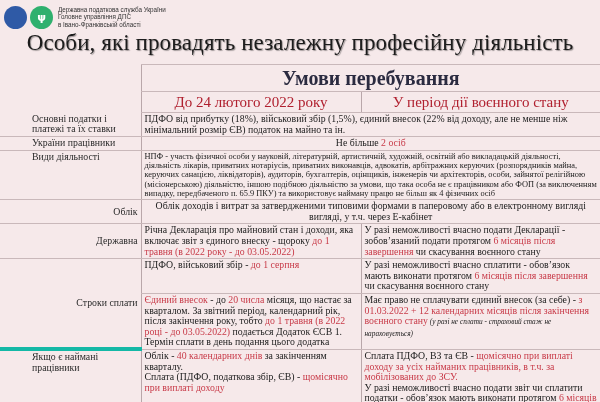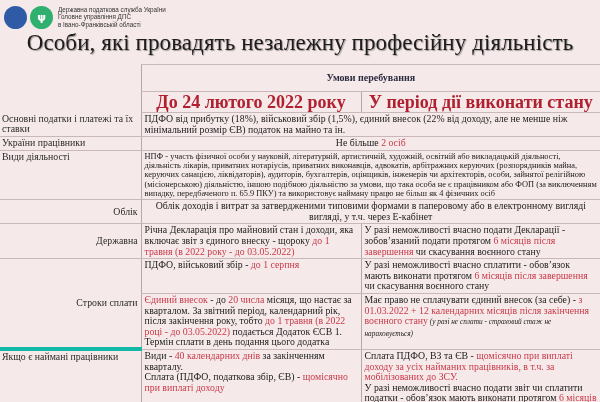--- a/index.html
+++ b/index.html
@@ -18,25 +18,25 @@
     position: absolute; left: 0; top: 30px; width: 600px; text-align: center;
     font-size: 23px; color: #1c1c1c; letter-spacing: 0.1px;
     text-shadow: 1px 1px 1px rgba(0,0,0,0.35);
   }
   table {
     position: absolute; left: 0; top: 64px; width: 600px;
     border-collapse: collapse; table-layout: fixed;
     font-size: 9.8px; line-height: 10.6px;
   }
   td, th { border-bottom: 1px solid #c9b8ba; vertical-align: top; padding: 1px 3px 1px 3px; font-weight: normal; }
-  td.lbl { padding-left: 2px; color: #2a2a2a; vertical-align: top; }
+  td.lbl { padding-left: 32px; color: #2a2a2a; vertical-align: top; }
   td.lbl.mid { vertical-align: middle; text-align: right; }
   .vl { border-left: 1px solid #b9a7aa; }
-  th.cond { font-size: 10px; font-weight: bold; color: #2b2b40; height: 27px; vertical-align: middle; text-align: center; border-top: 1px solid #c9b8ba; }
-  th.per { font-size: 18px; font-weight: bold; color: #b0202f; height: 21px; vertical-align: middle; text-align: center; }
+  th.cond { font-size: 20px; font-weight: bold; color: #2b2b40; height: 27px; vertical-align: middle; text-align: center; border-top: 1px solid #c9b8ba; }
+  th.per { font-size: 15px; font-weight: normal; color: #b0202f; height: 21px; vertical-align: middle; text-align: center; }
   .red { color: #c83a48; }
   .center { text-align: center; }
   .small-it { font-style: italic; font-size: 7.3px; }
   .empty-head { border-bottom: none; }
 </style>
 </head>
 <body>
 
 <div class="header">
   <div class="logo-blue"></div>
@@ -57,21 +57,21 @@
     <col style="width:239px">
   </colgroup>
   <tbody>
       <tr>
     <td class="empty-head"></td>
     <th class="cond vl" colspan="2">Умови перебування</th>
   </tr>
   <tr>
     <td class="empty-head"></td>
     <th class="per vl">До 24 лютого 2022 року</th>
-    <th class="per vl">У період дії виконати стану</th>
+    <th class="per vl">У період дії воєнного стану</th>
   </tr>
   <tr>
     <td class="lbl">Основні податки і платежі та їх ставки</td>
     <td class="vl" colspan="2">ПДФО від прибутку (18%), військовий збір (1,5%), єдиний внесок (22% від доходу, але не менше ніж мінімальний розмір ЄВ) податок на майно та ін.</td>
   </tr>
   <tr>
     <td class="lbl">України працівники</td>
     <td class="vl center" colspan="2"><span>Не більше </span><span class="red">2 осіб</span></td>
   </tr>
   <tr>
@@ -91,18 +91,18 @@
     <td class="lbl mid" rowspan="2" style="border-bottom:4px solid #14b8a6;">Строки сплати</td>
     <td class="vl" style="height:34px;"><span>ПДФО, військовий збір - </span><span class="red">до 1 серпня</span></td>
     <td class="vl"><span>У разі неможливості вчасно сплатити - обов’язок мають виконати протягом </span><span class="red">6 місяців після завершення</span><span> чи скасування воєнного стану</span></td>
   </tr>
   <tr>
     <td class="vl"><span class="red">Єдиний внесок</span><span> - до </span><span class="red">20 числа</span><span> місяця, що настає за кварталом. За звітний період, календарний рік, після закінчення року, тобто </span><span class="red">до 1 травня (в 2022 році - до 03.05.2022)</span><span> подається Додаток ЄСВ 1. Термін сплати в день подання цього додатка</span></td>
     <td class="vl"><span>Має право не сплачувати єдиний внесок (за себе) - </span><span class="red">з 01.03.2022 + 12 календарних місяців після закінчення воєнного стану</span><span class="small-it"> (у разі не сплати - страховий стаж не нараховується)</span></td>
   </tr>
   <tr>
     <td class="lbl">Якщо є наймані працівники</td>
-    <td class="vl"><span>Види - </span><span class="red">40 календарних днів</span><span> за закінченням кварталу.</span><br><span>Сплата (ПДФО, податкова збір, ЄВ) - </span><span class="red">щомісячно при виплаті доходу</span></td>
+    <td class="vl"><span>Облік - </span><span class="red">40 календарних днів</span><span> за закінченням кварталу.</span><br><span>Сплата (ПДФО, податкова збір, ЄВ) - </span><span class="red">щомісячно при виплаті доходу</span></td>
     <td class="vl"><span>Сплата ПДФО, ВЗ та ЄВ - </span><span class="red">щомісячно при виплаті доходу за усіх найманих працівників, в т.ч. за мобілізованих до ЗСУ.</span><br><span>У разі неможливості вчасно подати звіт чи сплатити податки - обов’язок мають виконати протягом </span><span class="red">6 місяців після завершення чи скасування воєнного стану</span></td>
   </tr>
 
 </tbody>
   </table>
 
 </body></html>

